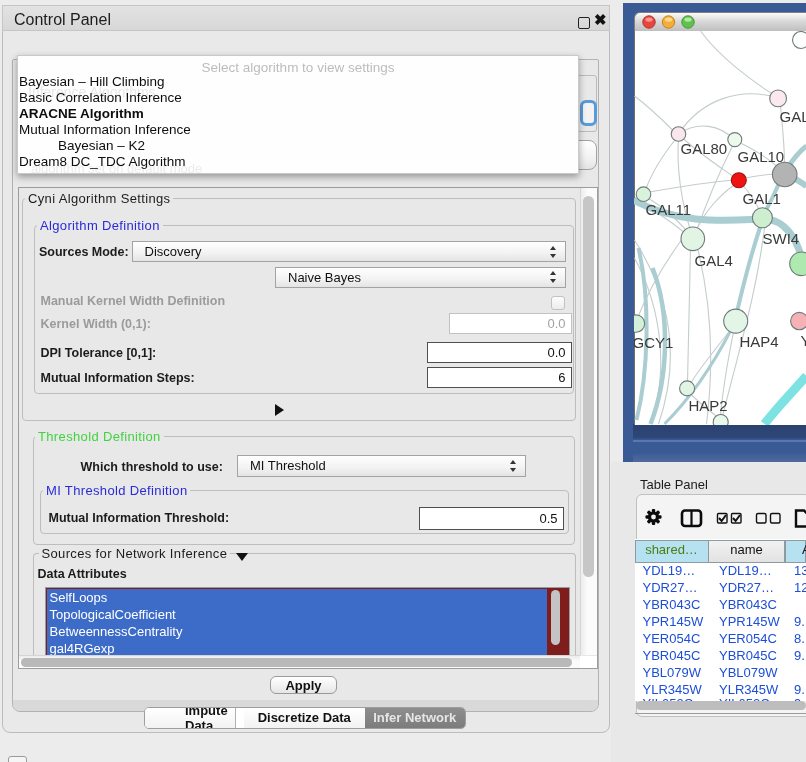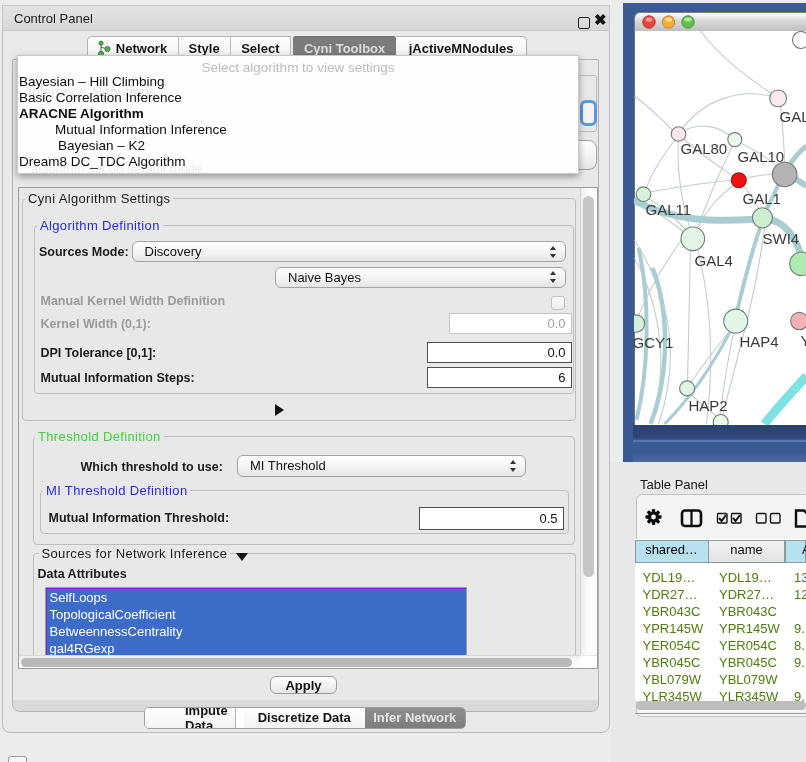--- a/index.html
+++ b/index.html
@@ -3,30 +3,30 @@
 <meta charset="utf-8">
 <style>
   html,body{margin:0;padding:0;}
   body{width:806px;height:762px;overflow:hidden;background:#ececec;
        font-family:"Liberation Sans",sans-serif;}
   #page{position:relative;width:806px;height:762px;}
   .abs{position:absolute;}
   .lbl{font-size:12.5px;font-weight:bold;color:#1b1b1b;white-space:nowrap;}
   .dlbl{font-size:12.5px;font-weight:bold;color:#9b9b9b;white-space:nowrap;}
   .combo{background:linear-gradient(#ffffff,#f2f2f2 60%,#e4e4e4);
-         border:1px solid #a3a3a3;border-radius:6px;box-sizing:border-box;}
+         border:1px solid #a3a3a3;border-radius:0;box-sizing:border-box;}
   .combo .ct{position:absolute;left:12px;top:0;bottom:0;display:flex;align-items:center;
          font-size:13px;color:#111;}
   .field{background:#fff;border:1px solid #4f4f4f;box-sizing:border-box;
          font-size:13px;color:#111;text-align:right;padding-right:5px;
          display:flex;align-items:center;justify-content:flex-end;}
   .group{border:1px solid #bdbdbd;border-radius:4px;box-sizing:border-box;}
   .gtitle{position:absolute;font-size:13px;letter-spacing:0.35px;color:#1c1c1c;background:#e8e8e8;
           padding:0 3px;white-space:nowrap;}
-  .trow{position:absolute;left:0;width:171.5px;height:17px;font-size:13px;color:#4d7c0f;margin-top:7px;}
+  .trow{position:absolute;left:0;width:171.5px;height:17px;font-size:13px;color:#1d4ed8;}
   .trow span{position:absolute;white-space:nowrap;}
   .trow span:nth-child(1){left:8px;}
   .trow span:nth-child(2){left:84.5px;}
   .trow i{position:absolute;left:159.5px;font-style:normal;}
   .tab{position:absolute;top:0;height:100%;box-sizing:border-box;display:flex;
        align-items:center;justify-content:center;font-size:13px;font-weight:bold;color:#141414;
        background:linear-gradient(#fdfdfd,#f0f0f0);border-top:1px solid #b2b2b2;}
   .popitem{position:absolute;left:1px;font-size:13.5px;color:#0d0d0d;white-space:nowrap;}
   .arr{position:absolute;right:7px;top:50%;margin-top:-6px;width:9px;height:12px;}
   .arr:before,.arr:after{content:"";position:absolute;left:1px;border-left:3.8px solid transparent;
@@ -160,21 +160,21 @@
     <path d="M79,13 l2.6,3 4.4,-6"></path>
     <path d="M93,13 l2.6,3 4.4,-6"></path>
   </g>
   <path d="M156,5.5 h8 l4,4 v12 h-12 z" fill="none" stroke="#0c0c0c" stroke-width="2.4"></path>
 </svg>
 <div class="abs" id="ttable" style="left:634.5px;top:539px;width:171.5px;height:162px;overflow:hidden;">
   <div class="abs" style="left:0;top:0;width:171.5px;height:162px;background:#fff;"></div>
   <div class="abs" style="left:0;top:0.5px;width:74px;height:23px;background:#b5e1f1;border:1px solid #8e9aa0;box-sizing:border-box;"></div>
   <div class="abs" style="left:74px;top:0.5px;width:76px;height:23px;background:linear-gradient(#f2f2f2,#e2e2e2);border:1px solid #8e9aa0;border-left:none;box-sizing:border-box;"></div>
   <div class="abs" style="left:150px;top:0.5px;width:21.5px;height:23px;background:#b5e1f1;border:1px solid #8e9aa0;border-left-width:1px;box-sizing:border-box;"></div>
-  <div class="abs" style="left:0;top:3px;width:74px;text-align:center;font-size:13px;color:#000000;">shared…</div>
+  <div class="abs" style="left:0;top:3px;width:74px;text-align:center;font-size:13px;color:#4d7c0f;">shared…</div>
   <div class="abs" style="left:74px;top:3px;width:76px;text-align:center;font-size:13px;color:#111;">name</div>
   <div class="abs" style="left:167.5px;top:3px;font-size:13px;color:#111;">A</div>
   <div class="trow" style="top:24px;">
         <span>YDL19…</span>
         <span>YDL19…</span>
         <i>13</i>
       </div>
   <div class="trow" style="top:41px;">
         <span>YDR27…</span>
         <span>YDR27…</span>
@@ -216,42 +216,29 @@
         <i>9.</i>
       </div>
 </div>
 <div class="abs" style="left:636px;top:701px;width:170px;height:9px;background:#bdbdbd;border-radius:5px;"></div>
 <div class="abs" style="left:634.5px;top:712.5px;width:171.5px;height:1px;background:#9a9a9a;"></div>
 
 <div class="abs" style="left:2px;top:5px;width:608px;height:728px;background:#e9e9e9;
      border:1px solid #bcbcbc;border-radius:1px 1px 8px 8px;box-sizing:border-box;"></div>
 <div class="abs" style="left:2px;top:5px;width:608px;height:26px;
      background:linear-gradient(#e3e3e3,#d7d7d7);border:1px solid #c6c6c6;box-sizing:border-box;"></div>
-<div class="abs" style="left:14px;top:11px;font-size:13px;color:#1c1c1c;">Control Panel</div>
+<div class="abs" style="left:14px;top:11px;font-size:16px;color:#1c1c1c;">Control Panel</div>
 <div class="abs" style="left:578px;top:17px;width:10px;height:10px;border:1.6px solid #222;border-radius:2px;"></div>
 <div class="abs" style="left:594px;top:11px;font-size:15px;font-weight:bold;color:#111;">✖</div>
 
 <div class="abs" style="left:12px;top:59px;width:587px;height:653px;background:#e8e8e8;
      border:1px solid #b2b2b2;border-radius:2px 2px 8px 8px;box-sizing:border-box;"></div>
 <div class="abs" style="left:13px;top:700px;width:585px;height:11px;background:#d9d9d9;
      border-radius:0 0 7px 7px;"></div>
 
-<div class="abs" style="left:86.5px;top:36px;width:440.5px;height:23.5px;">
-  <div class="tab" style="left:0;width:92px;border-left:1px solid #b2b2b2;border-right:1px solid #bcbcbc;border-radius:5px 0 0 0;">
-    <svg width="13" height="17" viewBox="0 0 13 17" style="margin-right:5px;">
-      <path d="M3,4 V13 M3,7 L9,9" stroke="#777" stroke-width="1.2" fill="none"></path>
-      <circle cx="3" cy="3.2" r="2.1" fill="#4fae4f" stroke="#2c7a2c" stroke-width="0.8"></circle>
-      <circle cx="9.5" cy="9" r="2.6" fill="#4fae4f" stroke="#2c7a2c" stroke-width="0.8"></circle>
-      <circle cx="3" cy="13.8" r="2.6" fill="#4fae4f" stroke="#2c7a2c" stroke-width="0.8"></circle>
-    </svg>Network</div>
-  <div class="tab" style="left:92px;width:52.2px;border-right:1px solid #bcbcbc;">Style</div>
-  <div class="tab" style="left:144.2px;width:60.3px;border-right:1px solid #bcbcbc;">Select</div>
-  <div class="tab" style="left:206.5px;width:103.2px;background:#7b7b7b;border-top:1px solid #6f6f6f;color:#dcdcdc;border-radius:3px 3px 0 0;">Cyni Toolbox</div>
-  <div class="tab" style="left:309.7px;width:130.8px;border-right:1px solid #b2b2b2;border-radius:0 5px 0 0;">jActiveMNodules</div>
-</div>
 
 <div class="abs" style="left:24px;top:75px;width:573px;height:57px;border:1px solid #bbb;
      border-radius:3px;box-sizing:border-box;"></div>
 <div class="abs" style="left:580px;top:100px;width:17px;height:26px;border:3px solid #579bd8;
      border-radius:6px;background:#f2f2f2;box-sizing:border-box;"></div>
 <div class="abs combo" style="left:28px;top:140px;width:569px;height:30px;border-radius:8px;"></div>
 
 <div class="abs" style="left:18px;top:187px;width:580px;height:482px;background:#e8e8e8;
      border:1px solid #9c9c9c;box-sizing:border-box;"></div>
 
@@ -295,21 +282,21 @@
 <div class="abs group" style="left:40px;top:490px;width:528.5px;height:44px;"></div>
 <div class="abs gtitle" style="left:43px;top:483px;color:#2a2ada;">MI Threshold Definition</div>
 <div class="abs lbl" style="left:48.5px;top:511px;">Mutual Information Threshold:</div>
 <div class="abs field" style="left:419px;top:506.5px;width:144.5px;height:23px;">0.5</div>
 
 <div class="abs group" style="left:32.5px;top:553px;width:543px;height:103px;border-bottom:none;border-radius:4px 4px 0 0;"></div>
 <div class="abs gtitle" style="left:38.5px;top:546px;">Sources for Network Inference</div>
 <div class="abs" style="left:236px;top:552.5px;width:0;height:0;border-top:8px solid #111;
      border-left:6.5px solid transparent;border-right:6.5px solid transparent;"></div>
 <div class="abs lbl" style="left:37.5px;top:567px;">Data Attributes</div>
-<div class="abs" style="left:45px;top:586.5px;width:422px;height:69px;background:#6d28d9;
+<div class="abs" style="left:45px;top:586.5px;width:525px;height:69px;background:#7f1d1d;
      border:1px solid #9c9c9c;border-bottom:none;box-sizing:border-box;overflow:hidden;">
   <div style="position:absolute;left:0.5px;top:1px;width:500px;height:68px;background:#3d6cc8;"></div>
   <div style="position:absolute;left:3.5px;top:1px;font-size:13px;color:#fff;line-height:17px;">
     SelfLoops<br>TopologicalCoefficient<br>BetweennessCentrality<br>gal4RGexp</div>
   <div style="position:absolute;left:504.5px;top:2.5px;width:9.5px;height:55px;background:#c4c4c4;border-radius:5px;"></div>
 </div>
 
 <div class="abs" style="left:580px;top:188px;width:17px;height:467px;background:linear-gradient(to right,#ececec,#fbfbfb 40%,#fbfbfb);border-left:1px solid #d5d5d5;box-sizing:border-box;"></div>
 <div class="abs" style="left:583px;top:196px;width:11px;height:381px;background:#c6c6c6;border-radius:6px;"></div>
 <div class="abs" style="left:19px;top:655px;width:561px;height:13px;background:linear-gradient(#ececec,#fbfbfb 40%,#fbfbfb);border-top:1px solid #d5d5d5;box-sizing:border-box;"></div>
@@ -333,19 +320,19 @@
 </div>
 
 <div class="abs" style="left:17px;top:54.5px;width:562px;height:119px;background:#fefefe;
      border:1px solid #c9c9c9;box-sizing:border-box;box-shadow:0 3px 7px rgba(0,0,0,0.35);">
   <div class="abs" style="left:10px;top:28px;font-size:14px;color:rgba(160,160,168,0.24);">Inference Algorithms</div>
   <div class="abs" style="left:13px;top:105px;font-size:13px;color:rgba(160,160,168,0.20);">algorithm set on default mode</div>
   <div class="abs" style="left:0;top:4px;width:100%;text-align:center;font-size:13.5px;color:#bcbcbc;">Select algorithm to view settings</div>
   <div class="popitem" style="top:18.5px;">Bayesian – Hill Climbing</div>
   <div class="popitem" style="top:34.5px;">Basic Correlation Inference</div>
   <div class="popitem" style="top:50.5px;font-weight:bold;text-align:right;">ARACNE Algorithm</div>
-  <div class="popitem" style="top:66.5px;padding-left:36px;">Mutual Information Inference</div>
+  <div class="popitem" style="top:66.5px;">Mutual Information Inference</div>
   <div class="popitem" style="top:82.5px;padding-left:39px;">Bayesian – K2</div>
   <div class="popitem" style="top:98.5px;">Dream8 DC_TDC Algorithm</div>
 </div>
 
 <div class="abs" style="left:8px;top:756px;width:17px;height:12px;border:1px solid #9a9a9a;border-radius:3px;background:#f5f5f5;"></div>
 </div>
 
 </body></html>

